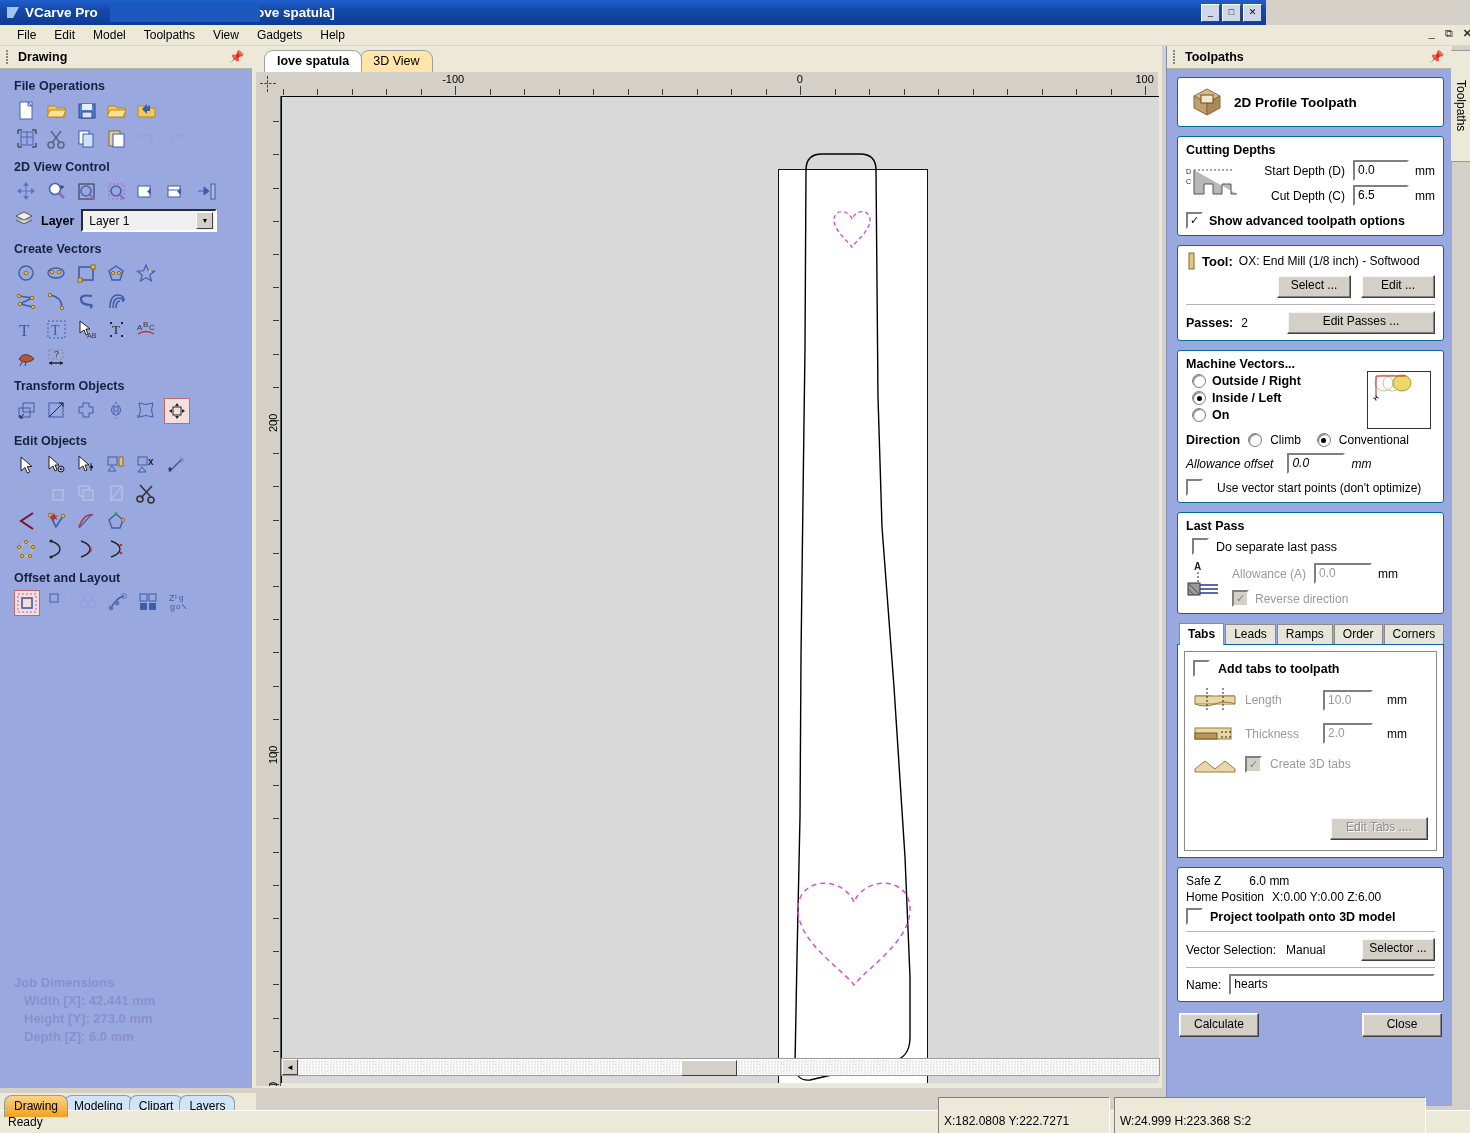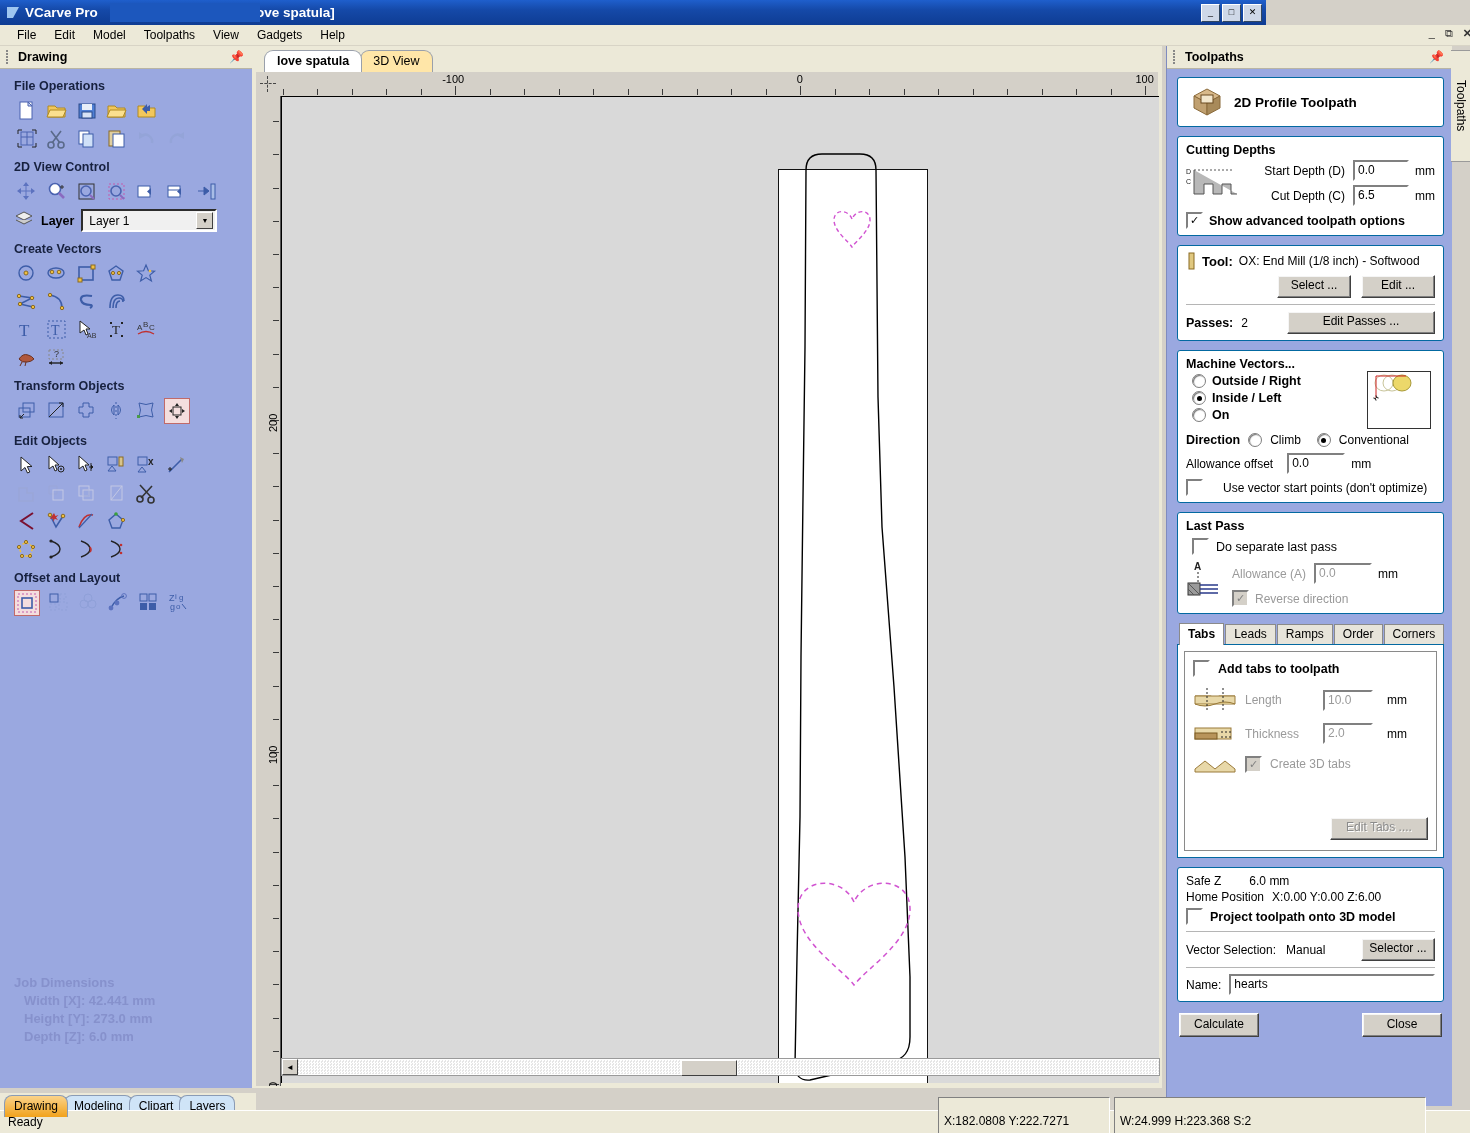--- a/index.html
+++ b/index.html
@@ -993,26 +993,26 @@
         </div>
         <div class="row" style="gap:8px;margin-top:4px;">
           <span style="font-weight:bold;font-size:12.5px;">Direction</span>
           <span class="radio"></span>
           <span style="font-size:12px;">Climb</span>
           <span class="radio" style="margin-left:8px;">
               <span class="dot"></span>
             </span>
           <span style="font-size:12px;">Conventional</span>
         </div>
-        <div class="row" style="margin-top:6px;">
+        <div class="row" style="margin-top:6px;font-style:italic;">
           <span style="font-size:12px;">Allowance offset</span>
           <div class="txtin" style="width:48px;margin-left:14px;">0.0</div>
           <span class="mm">mm</span>
         </div>
-        <div class="row" style="gap:20px;margin-top:5px;">
+        <div class="row" style="gap:14px;margin-top:5px;">
           <span class="chk"></span>
           <span style="font-size:12px;">Use vector start points (don't optimize)</span>
         </div>
       </div>
 
       <div class="group">
         <div class="g-title">Last Pass</div>
         <div class="row" style="gap:7px;margin-top:5px;padding-left:6px;">
           <span class="chk"></span>
           <span style="font-weight:normal;font-size:12.5px;">Do separate last pass</span>

